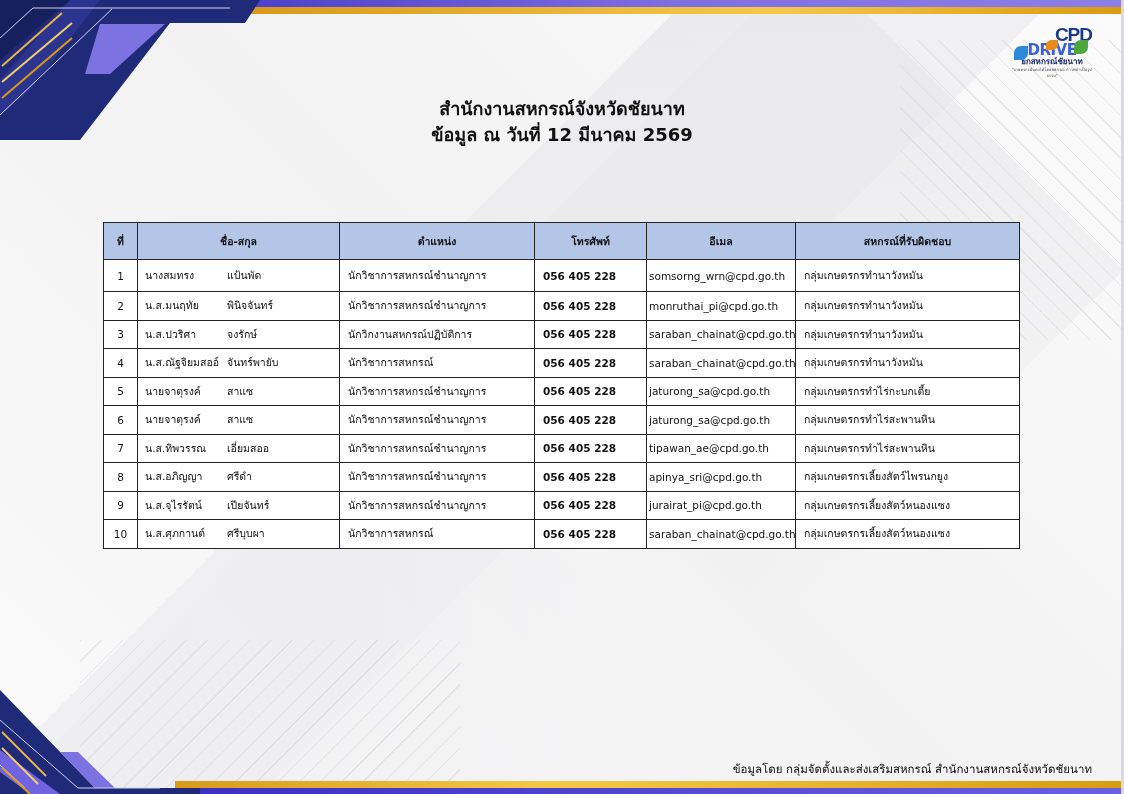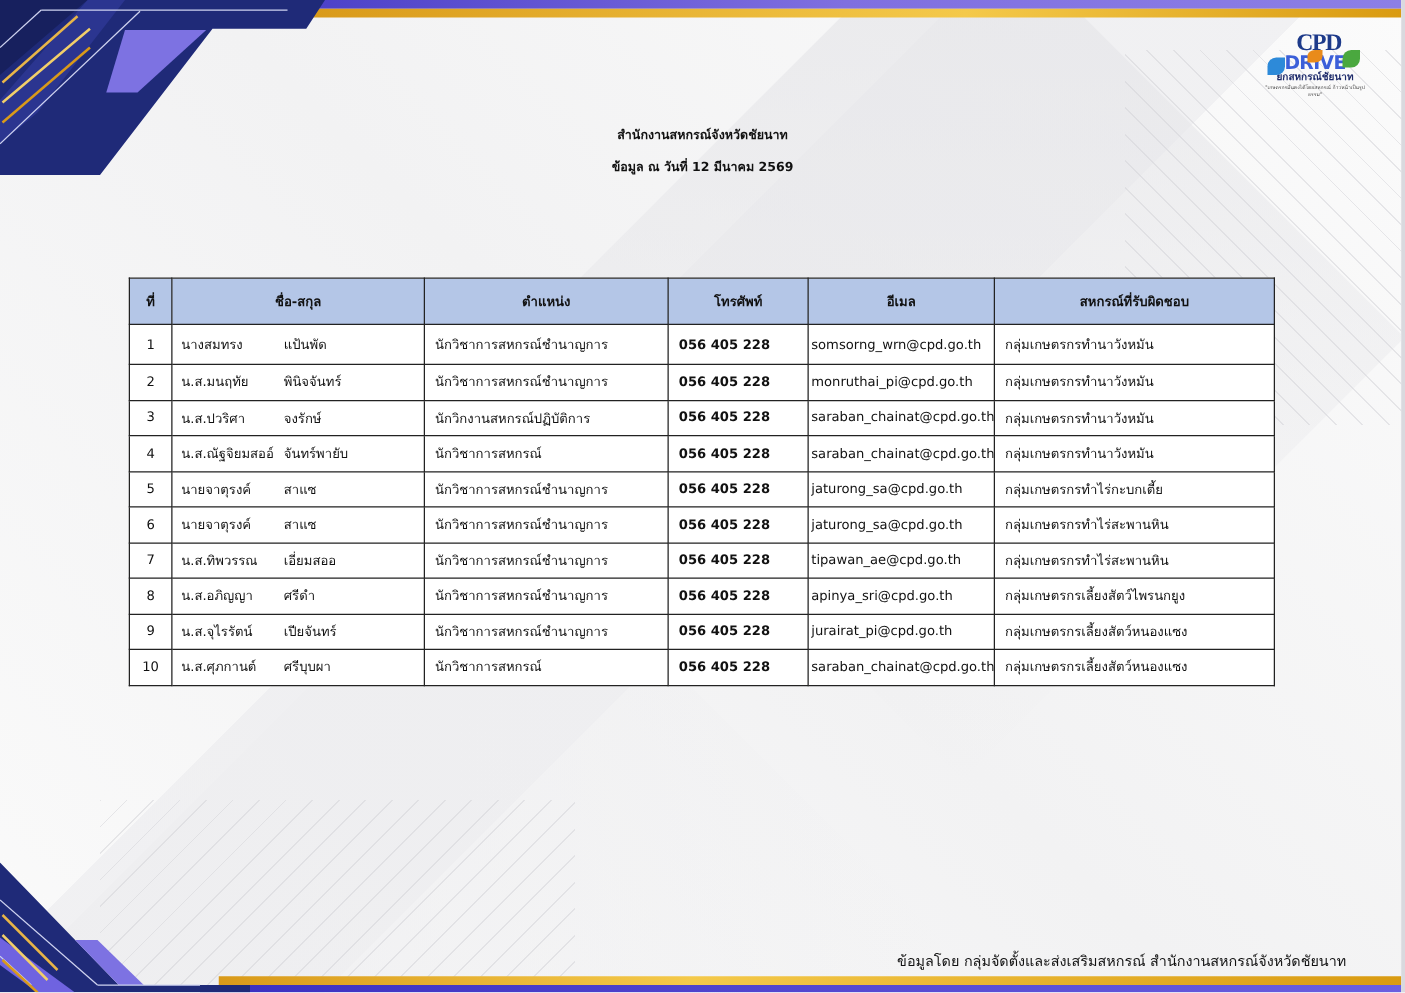--- a/index.html
+++ b/index.html
@@ -58,23 +58,23 @@
 
     .corner { position: absolute; }
     .corner svg { display: block; }
 
     
     .logo {
       position: absolute; left: 1012px; top: 26px; width: 80px; height: 56px;
       text-align: center;
     }
     .logo .cpd {
-      font-family: Liberation Serif, serif; font-weight: bold;
+      font-family: Liberation Sans, sans-serif; font-weight: bold;
       font-size: 19px; line-height: 18px; color: #1d3a8a; letter-spacing: -1px;
-      text-align: center; padding-left: 6px;
+      text-align: right; padding-left: 6px;
     }
     .logo .drive {
       font-family: "DejaVu Sans", sans-serif; font-weight: bold;
       font-size: 15px; line-height: 14px; color: #3b5fd9; letter-spacing: -0.5px;
       margin-top: -1px;
     }
     .logo .sub {
       font-size: 8px; line-height: 10px; color: #1d2a6a; font-weight: bold;
     }
     .logo .tag { font-size: 4px; line-height: 6px; color: #444; }
@@ -87,21 +87,21 @@
 
     
     .titles {
       position: absolute; left: 0; top: 96px; width: 1124px; text-align: center;
     }
     .title {
       font-family: "DejaVu Sans", sans-serif; font-weight: bold; font-size: 22px;
       line-height: 30px; color: #111;
     }
     .subtitle {
-      font-family: "DejaVu Sans", sans-serif; font-weight: bold; font-size: 10px;
+      font-family: "DejaVu Sans", sans-serif; font-weight: bold; font-size: 18px;
       line-height: 26px; color: #111;
     }
 
     
     .table-wrap { position: absolute; left: 103px; top: 222px; width: 916px; }
     table {
       width: 916px; border-collapse: collapse; background: #fff;
       font-family: "DejaVu Sans", sans-serif; font-size: 10.5px; color: #111;
       table-layout: fixed;
     }
@@ -113,21 +113,21 @@
     tbody td { height: 28.5px; padding: 4px 8px; white-space: nowrap; overflow: hidden; }
     tbody tr:first-child td { height: 32px; }
     td.c-no { text-align: center; padding: 0; }
     td.c-phone { text-align: left; font-weight: bold; }
     td.c-email { text-align: left; padding: 0 2px; }
     td.c-name { padding-left: 7px; }
     .fname { display: inline-block; width: 82px; }
     .lname { display: inline-block; }
 
     .footer {
-      position: absolute; right: 44px; top: 760px;
+      position: absolute; right: 29px; top: 760px;
       font-family: "DejaVu Sans", sans-serif; font-size: 11.5px; color: #111; text-align: right;
     }
   </style>
 </head>
 <body>
 
 <div class="page">
   <div class="bg-shape s1"></div>
   <div class="bg-shape s2"></div>
   <div class="bg-lines"></div>

